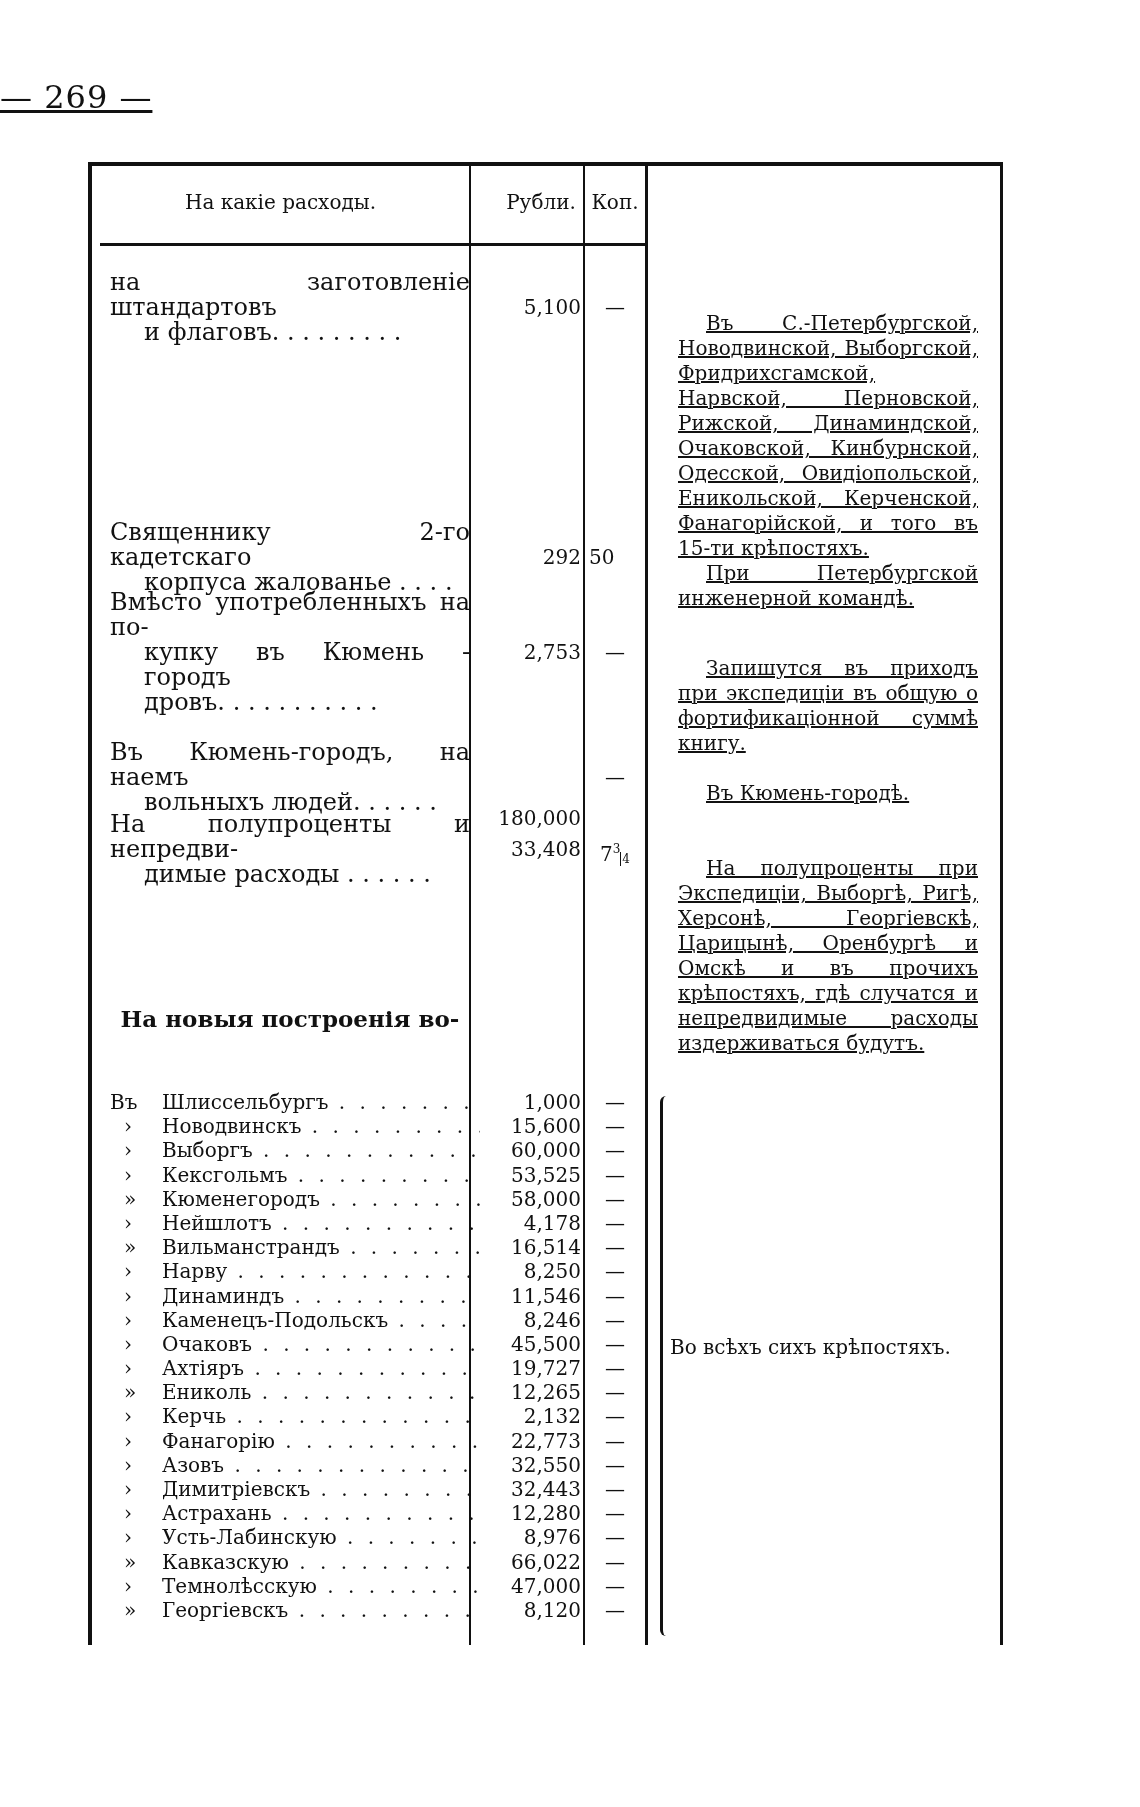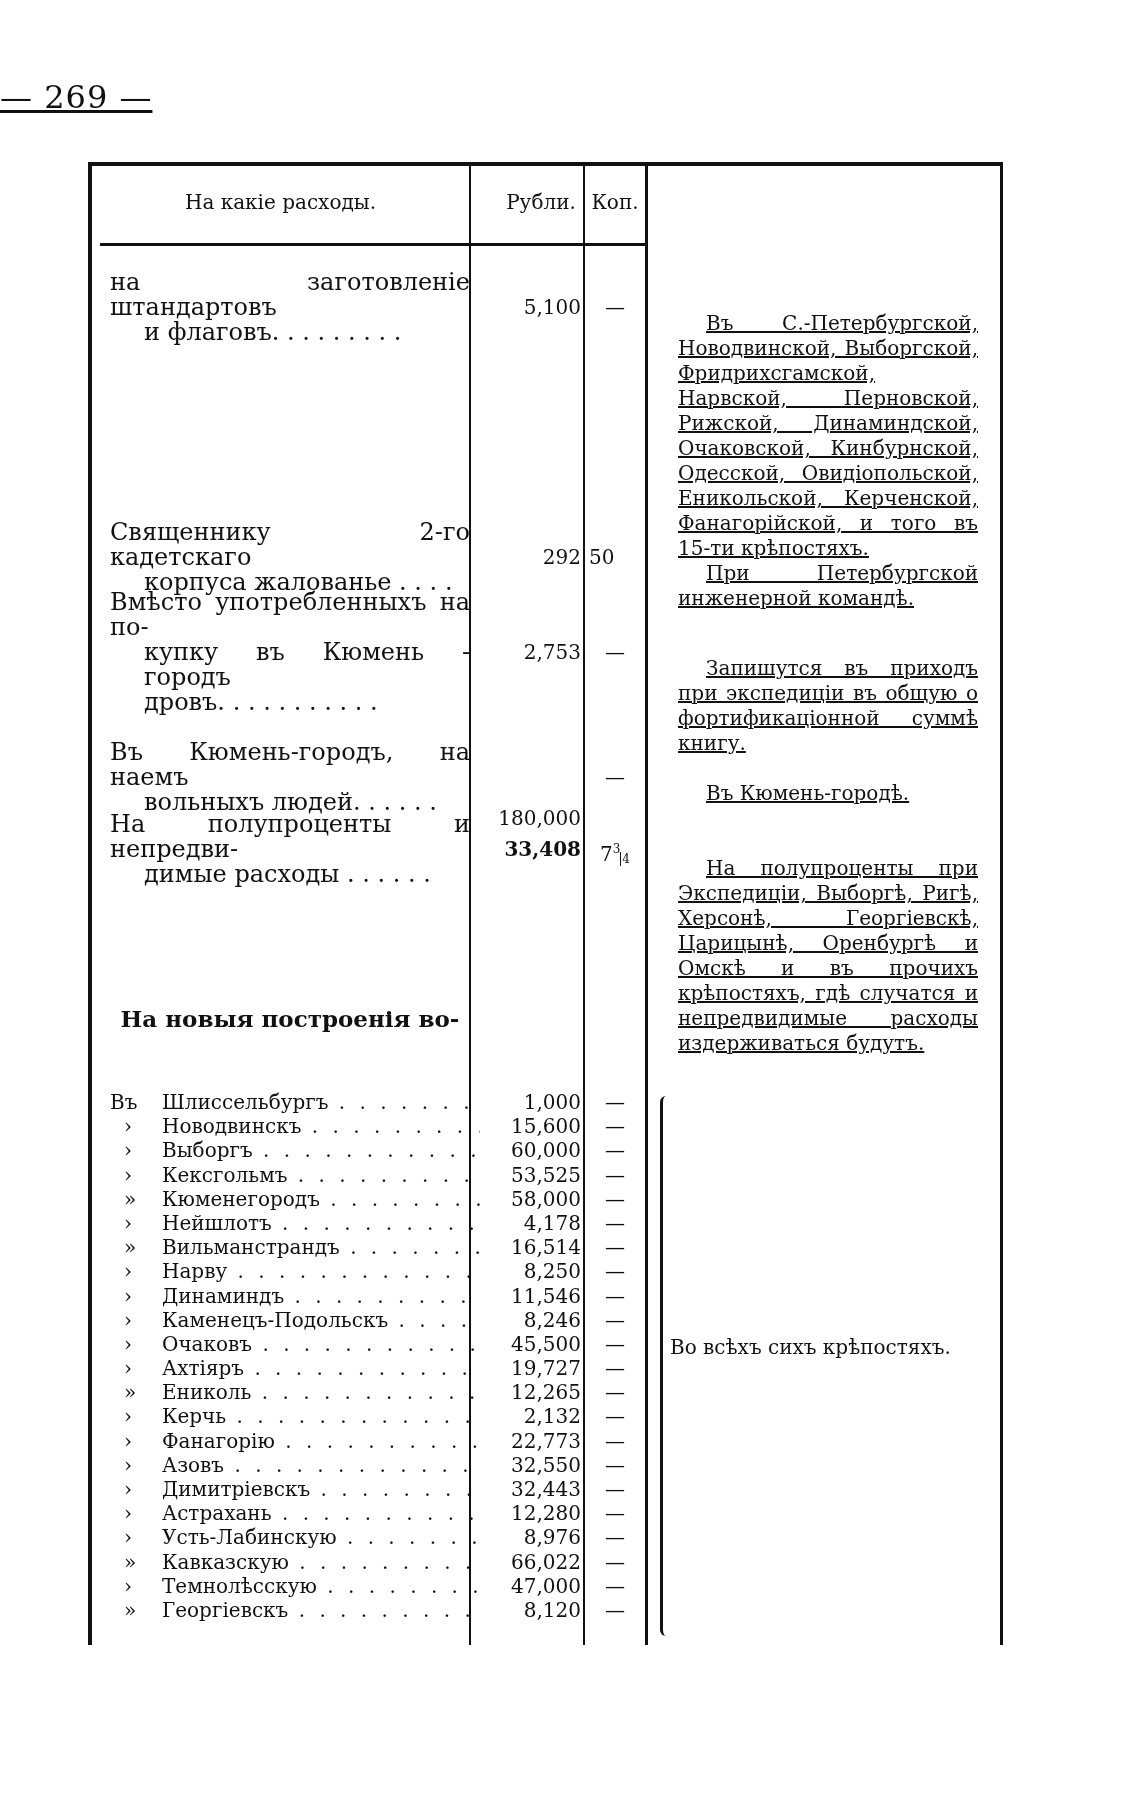--- a/index.html
+++ b/index.html
@@ -87,21 +87,21 @@
 <div class="rub" style="top:765px;margin-top:41px;">180,000</div>
 <div class="kop" style="top:765px;">—</div>
 <div class="note" style="top:765px;">
     <p>Въ Кюмень-городѣ.</p>
   </div>
 
 <div class="item" style="top:812px;">
   <span class="l1">На полупроценты и непредви-</span>
   <span class="l2">димые расходы . . . . . .</span>
 </div>
-<div class="rub" style="top:837px;font-weight:bold;">33,408</div>
+<div class="rub" style="top:837px;">33,408</div>
 <div class="kop" style="top:837px;"><span>7</span><sup class="s">3</sup><span class="frac">4</span></div>
 <div class="note" style="top:840px;">
     <p>На полупроценты при Экспедиціи, Выборгѣ, Ригѣ, Херсонѣ, Георгіевскѣ, Царицынѣ, Оренбургѣ и Омскѣ и въ прочихъ крѣпостяхъ, гдѣ случатся и непредвидимые расходы издерживаться будутъ.</p>
   </div>
 
 <div class="subhead" style="top:1005px;">
   <div>На новыя построенія во-</div>
 </div>
 
 <div class="rows">

